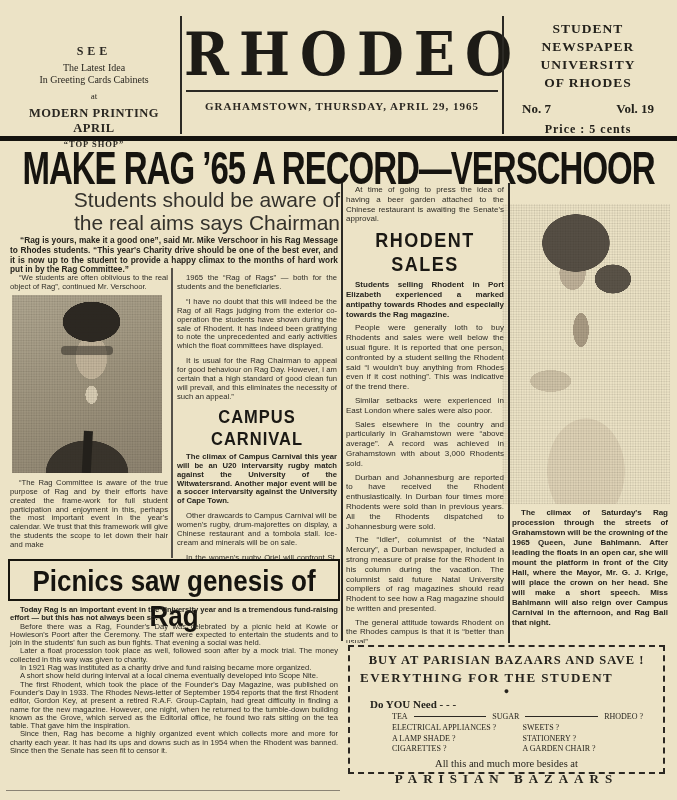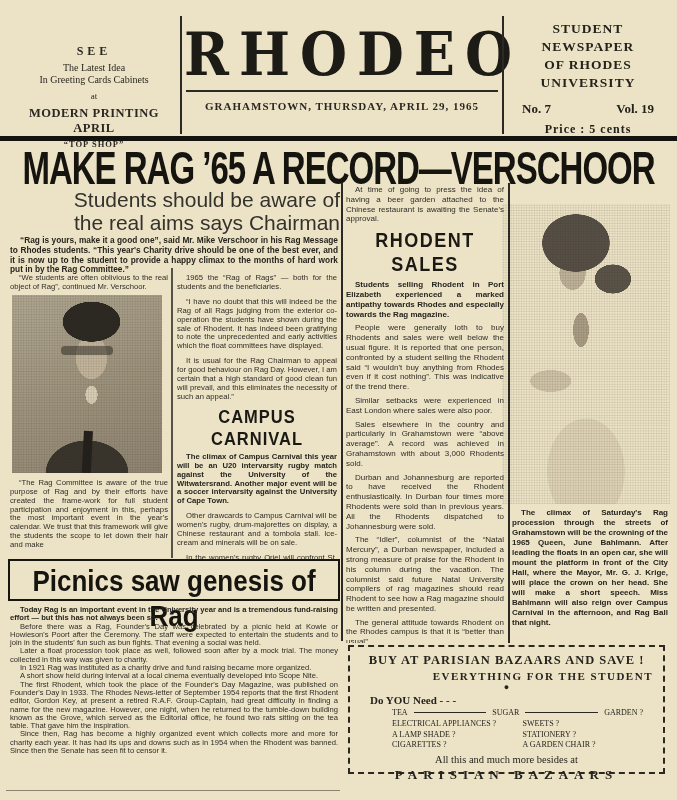--- a/index.html
+++ b/index.html
@@ -84,21 +84,21 @@
   .picnics-box{left:8px;top:559px;width:328px;height:38px;border:2.5px solid #17150f;text-align:center;}
   .picnics-box span{display:inline-block;font-size:26px;font-weight:800;letter-spacing:0;color:#16140f;transform:scaleY(1.12);transform-origin:top center;margin-top:3px;}
   .picnics-body{left:10px;top:606px;width:328px;}
   .picnics-body p{margin:0;font-size:7.6px;line-height:8.3px;text-align:justify;text-indent:10px;}
   .picnics-body p.b{font-weight:bold;color:#26241e;}
   .bottom-rule{left:6px;top:790px;width:334px;height:1px;background:#8a8374;}
 
   
   .adbox{left:348px;top:645px;width:317px;height:129px;border:2px dashed #2b2822;font-family:"Liberation Serif",serif;color:#26241e;padding:4px 10px;box-sizing:border-box;}
   .ad-l1{text-align:center;font-size:12.5px;font-weight:bold;letter-spacing:1px;margin-top:2px;}
-  .ad-l2{text-align:right;font-size:11px;font-weight:bold;letter-spacing:1.5px;margin-top:2px;}
+  .ad-l2{text-align:left;font-size:13px;font-weight:bold;letter-spacing:1.5px;margin-top:2px;}
   .ad-bullet{text-align:center;font-size:9px;line-height:7px;margin-top:2px;}
   .ad-need{font-size:11px;font-weight:bold;margin:3px 0 2px 10px;}
   .ad-row1{display:flex;align-items:center;font-size:8px;margin:0 10px 0 32px;}
   .ad-row1 .dash{flex:1;border-top:1px solid #2b2822;margin:0 6px;height:0;}
   .ad-cols{display:flex;margin:2px 0 0 32px;font-size:8px;line-height:10.5px;}
   .ad-cols .c{width:50%;}
   .ad-close1{text-align:center;font-size:10.5px;font-weight:normal;margin-top:3px;}
   .ad-close2{text-align:center;font-size:13px;font-weight:bold;letter-spacing:6px;margin-top:2px;}
 </style>
 </head>
@@ -121,22 +121,22 @@
     <span class="title">RHODEO</span>
     <div class="mrule"></div>
     <div class="dateline">GRAHAMSTOWN, THURSDAY, APRIL 29, 1965</div>
   </div>
 
   <div class="abs vrule" style="left:502px;top:16px;height:118px;"></div>
 
   <div class="abs hdr-right">
     <div class="big">STUDENT</div>
     <div class="big">NEWSPAPER</div>
+    <div class="big">UNIVERSITY</div>
     <div class="big">OF RHODES</div>
-    <div class="big">UNIVERSITY</div>
     <div class="volrow">
       <span>No. 7</span>
       <span>Vol. 19</span>
     </div>
     <div class="price">Price : 5 cents</div>
   </div>
 
   <div class="abs hdr-bottom-rule"></div>
 
   <div class="abs headline-wrap">
@@ -208,21 +208,21 @@
   <div class="abs adbox">
     <div class="ad-l1">BUY AT PARISIAN BAZAARS AND SAVE !</div>
     <div class="ad-l2">EVERYTHING FOR THE STUDENT</div>
     <div class="ad-bullet">●</div>
     <div class="ad-need">Do YOU Need - - -</div>
     <div class="ad-row1">
       <span>TEA</span>
       <span class="dash"></span>
       <span>SUGAR</span>
       <span class="dash"></span>
-      <span>GARDEN ?</span>
+      <span>RHODEO ?</span>
     </div>
     <div class="ad-cols">
       <div class="c">
         <div>ELECTRICAL APPLIANCES ?</div>
         <div>A LAMP SHADE ?</div>
         <div>CIGARETTES ?</div>
       </div>
       <div class="c">
         <div>SWEETS ?</div>
         <div>STATIONERY ?</div>

